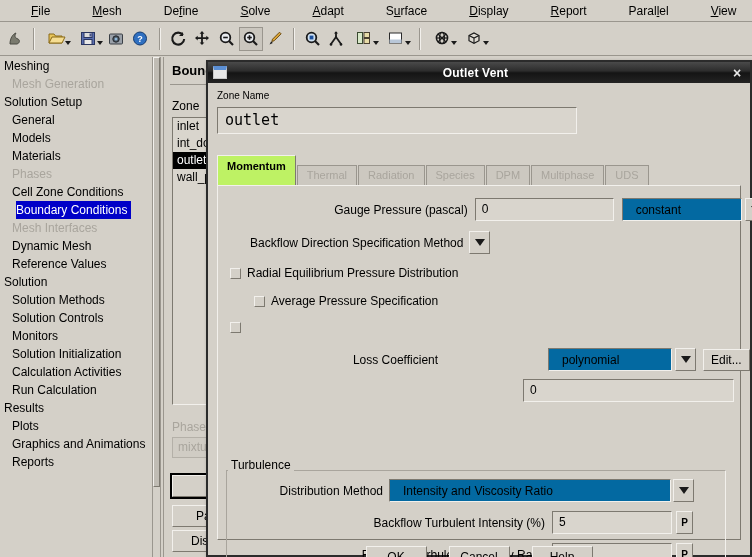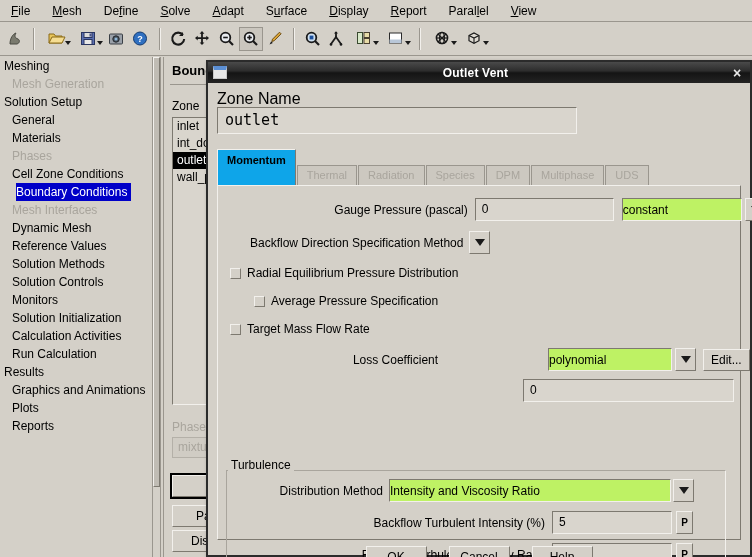--- a/index.html
+++ b/index.html
@@ -20,20 +20,21 @@
     background: #d4d0c8;
     border-bottom: 1px solid #9a968e;
     display: flex; align-items: center;
   }
   .menu-item {
     padding: 2px 11px 2px 11px;
     font-size: 12px;
     color: #000;
     cursor: default;
     white-space: nowrap;
+    margin-left: 20px;
   }
   .menu-item u { text-decoration: underline; }
 
   
   #toolbar {
     position: absolute; left: 0; top: 23px; width: 752px; height: 33px;
     background: #d4d0c8;
     border-bottom: 1px solid #9a968e;
     display: flex; align-items: center;
   }
@@ -194,21 +195,21 @@
   #dlg-close {
     width: 26px; text-align: center; color: #e8e8e8;
     font-size: 14px; font-weight: bold; line-height: 14px;
     flex: 0 0 auto;
   }
   #dlg-body {
     position: absolute; left: 0; top: 21px; width: 542px; height: 472px;
     background: #d4d0c8;
   }
 
-  #zonename-label { position: absolute; left: 9px; top: 7px; font-size: 16px; }
+  #zonename-label { position: absolute; left: 9px; top: 7px; font-size: 10px; }
   #zonename-input {
     position: absolute; left: 9px; top: 24px; width: 360px; height: 27px;
     background: #d9d5cd;
     border: 1px solid #7d7970;
     border-right-color: #f2f0ec; border-bottom-color: #f2f0ec;
     font-family: "DejaVu Sans Mono", monospace;
     font-size: 15px; line-height: 25px; padding-left: 7px;
     color: #000;
   }
 
@@ -222,49 +223,49 @@
     padding: 0 9px;
     font-size: 11px;
     background: #ccc8c0;
     border: 1px solid #9a968e;
     border-bottom: none;
     margin-right: 1px;
     color: #a9a59d;
     white-space: nowrap;
   }
   .tab.active {
-    background: #0ea5e9;
+    background: #bef264;
     color: #000;
     font-weight: bold;
     border-color: #f2f0ec #7d7970 #d4d0c8 #f2f0ec;
-    height: 37px; line-height: 21px;
+    height: 31px; line-height: 21px;
   }
   #tabpanel {
     position: absolute; left: 9px; top: 102px; width: 524px; height: 355px;
     background: #d4d0c8;
     border: 1px solid #f2f0ec;
     border-right-color: #7d7970; border-bottom-color: #7d7970;
   }
 
   .row { position: absolute; display: flex; align-items: center; margin-left: 32px; }
   .lbl { font-size: 12px; text-align: right; white-space: nowrap; }
   .field {
     background: #d9d5cd;
     border: 1px solid #7d7970;
     border-right-color: #f2f0ec; border-bottom-color: #f2f0ec;
     font-size: 12px; line-height: 19px; padding-left: 6px;
     color: #000; white-space: nowrap; overflow: hidden;
     height: 23px;
     display: flex; align-items: center;
   }
   .combo {
-    background: #bef264;
+    background: #0369a1;
     border: 1px solid #7d7970;
     border-right-color: #f2f0ec; border-bottom-color: #f2f0ec;
-    font-size: 12px; padding-left: 0;
+    font-size: 12px; padding-left: 13px;
     color: #000; white-space: nowrap; overflow: hidden;
     height: 23px;
     display: flex; align-items: center;
   }
   .dropbtn {
     width: 21px; height: 23px;
     background: #d4d0c8;
     border: 1px solid #f2f0ec;
     border-right-color: #7d7970; border-bottom-color: #7d7970;
     display: flex; align-items: center; justify-content: center;
@@ -463,36 +464,38 @@
         <span class="tb-arrow"></span>
       </div>
     </div>
   </div>
 
 <div id="nav">
     <div class="nav-row">Meshing</div>
     <div class="nav-row lvl1 dim">Mesh Generation</div>
     <div class="nav-row">Solution Setup</div>
     <div class="nav-row lvl1">General</div>
+    <div class="nav-row lvl1">Models</div>
     <div class="nav-row lvl1">Materials</div>
     <div class="nav-row lvl1 dim">Phases</div>
     <div class="nav-row lvl1">Cell Zone Conditions</div>
     <div class="nav-row"><span class="nav-row sel">Boundary Conditions</span></div>
     <div class="nav-row lvl1 dim">Mesh Interfaces</div>
     <div class="nav-row lvl1">Dynamic Mesh</div>
     <div class="nav-row lvl1">Reference Values</div>
+    <div class="nav-row">Solution</div>
     <div class="nav-row lvl1">Solution Methods</div>
     <div class="nav-row lvl1">Solution Controls</div>
     <div class="nav-row lvl1">Monitors</div>
     <div class="nav-row lvl1">Solution Initialization</div>
     <div class="nav-row lvl1">Calculation Activities</div>
     <div class="nav-row lvl1">Run Calculation</div>
     <div class="nav-row">Results</div>
+    <div class="nav-row lvl1">Plots</div>
     <div class="nav-row lvl1">Graphics and Animations</div>
-    <div class="nav-row lvl1">Plots</div>
     <div class="nav-row lvl1">Reports</div>
   </div>
 <div id="nav-scroll">
   <div class="thumb"></div>
 </div>
 
 <div id="taskpanel">
   <div id="tp-title">Boundary Conditions</div>
   <div id="tp-rule"></div>
   <div id="tp-zonelabel">Zone</div>
@@ -555,21 +558,20 @@
       <div class="cbrow" style="left:12px; top:80px;text-align:right;">
         <span class="chk"></span>
         <span>Radial Equilibrium Pressure Distribution</span>
       </div>
       <div class="cbrow" style="left:12px; top:108px;margin-left:24px;">
         <span class="chk"></span>
         <span>Average Pressure Specification</span>
       </div>
       <div class="cbrow" style="left:12px; top:136px;">
         <span class="chk"></span>
-        <span>Target Mass Flow Rate</span>
       </div>
 
       <div class="row" style="left:0px; top:162px; width:516px;">
         <div class="lbl" style="width:298px; padding-right:7px;text-align:center;">Loss Coefficient</div>
         <div class="combo" style="width:124px;">polynomial</div>
         <div class="dropbtn" style="margin-left:3px;">
             <i></i>
           </div>
         <div class="smallbtn" style="margin-left:7px;">Edit...</div>
       </div>

